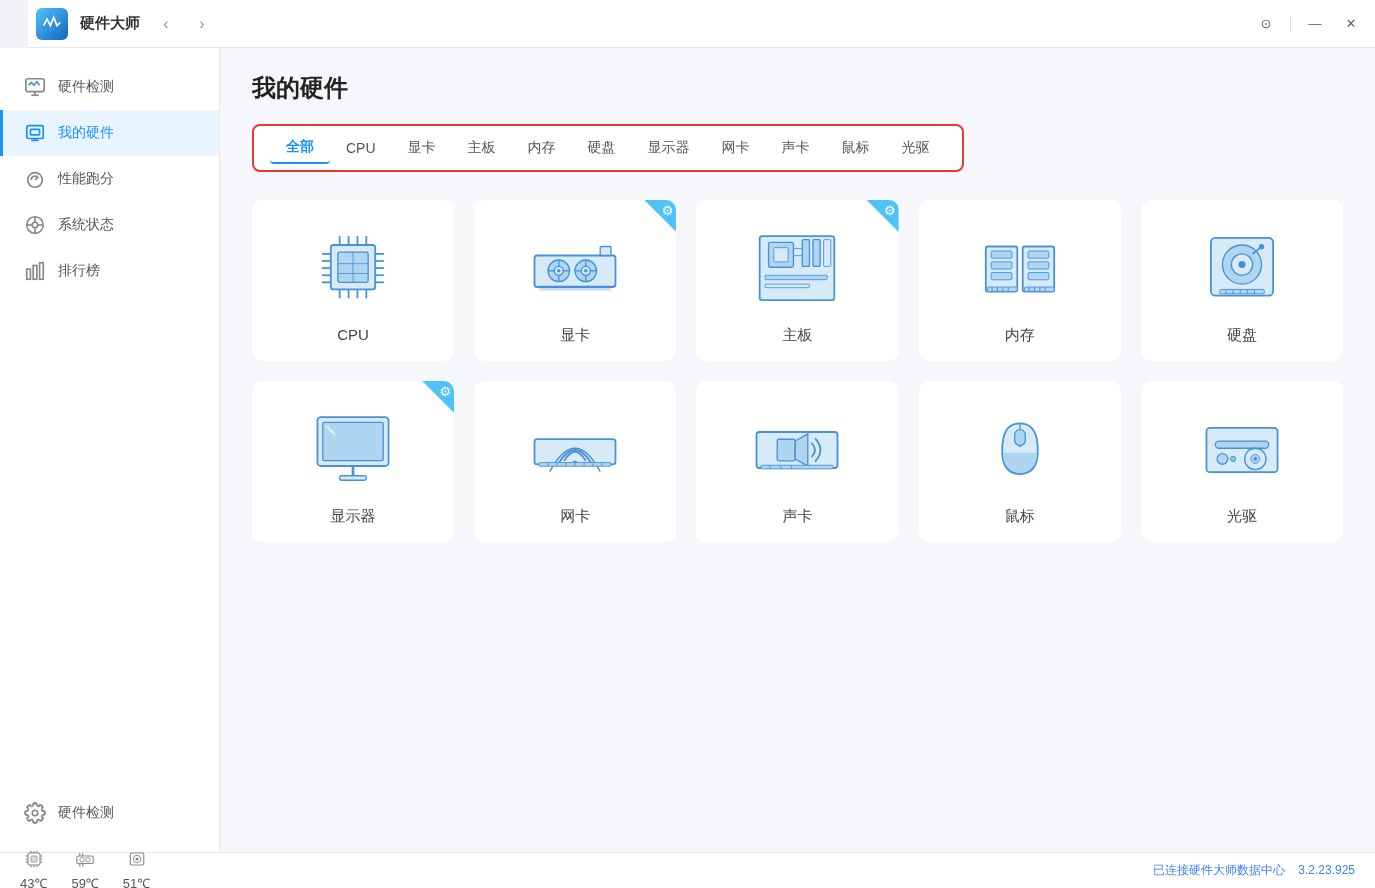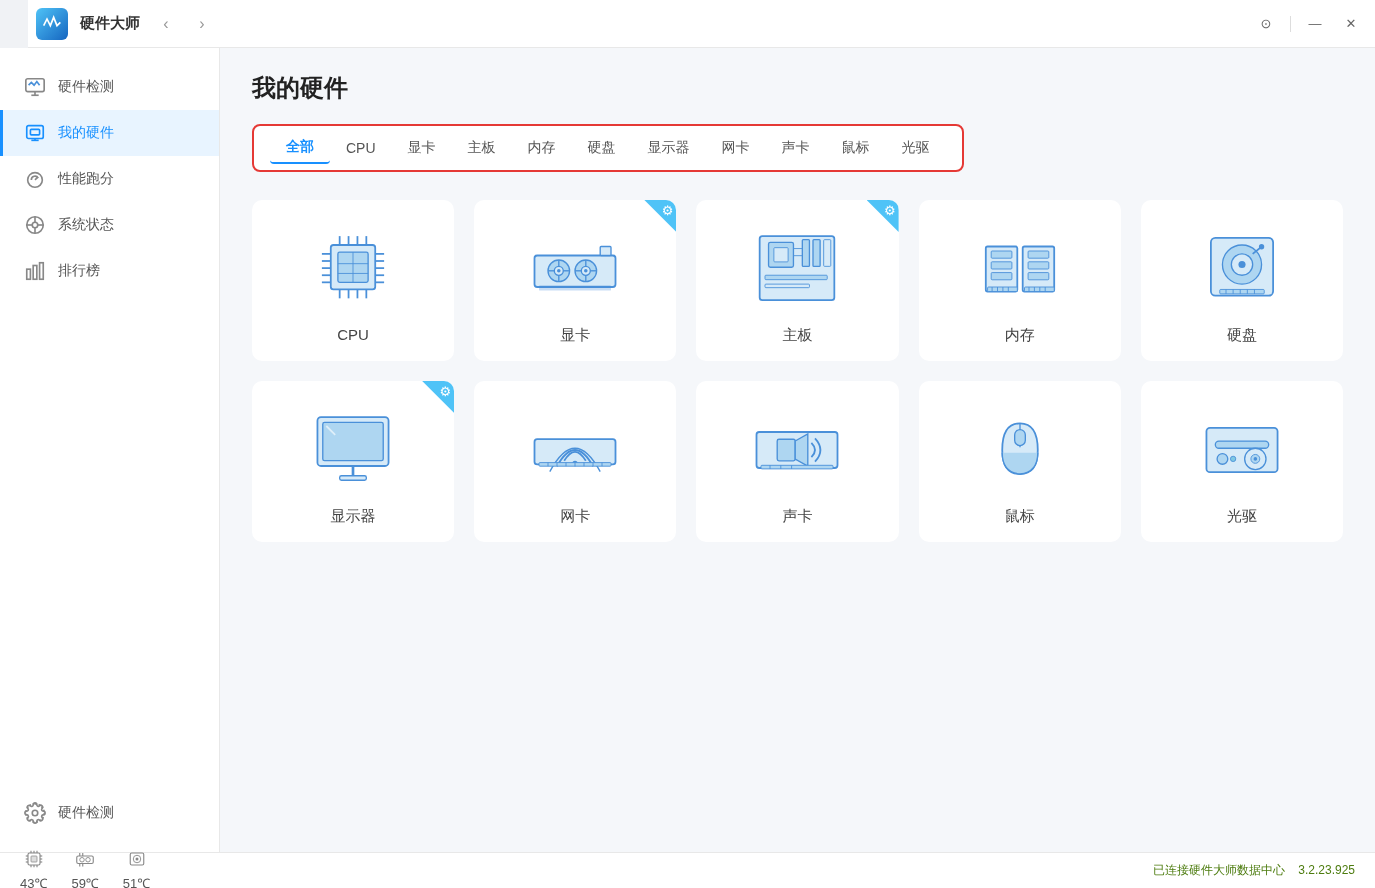--- a/index.html
+++ b/index.html
@@ -252,21 +252,21 @@
     .status-item {
       display: flex;
       align-items: center;
       gap: 6px;
       font-size: 13px;
       color: #555;
       flex-direction: column;
     }
     .status-right {
       font-size: 12px;
-      color: #4d7c0f;
+      color: #3b82f6;
     }
   </style>
 </head>
 <body>
 
 <div class="titlebar">
   <div class="titlebar-left">
     <div class="app-logo">
       <svg viewBox="0 0 24 24" fill="white">
           <polyline points="2,14 6,6 10,14 14,4 18,14 22,10" stroke="white" stroke-width="2" fill="none"></polyline>

